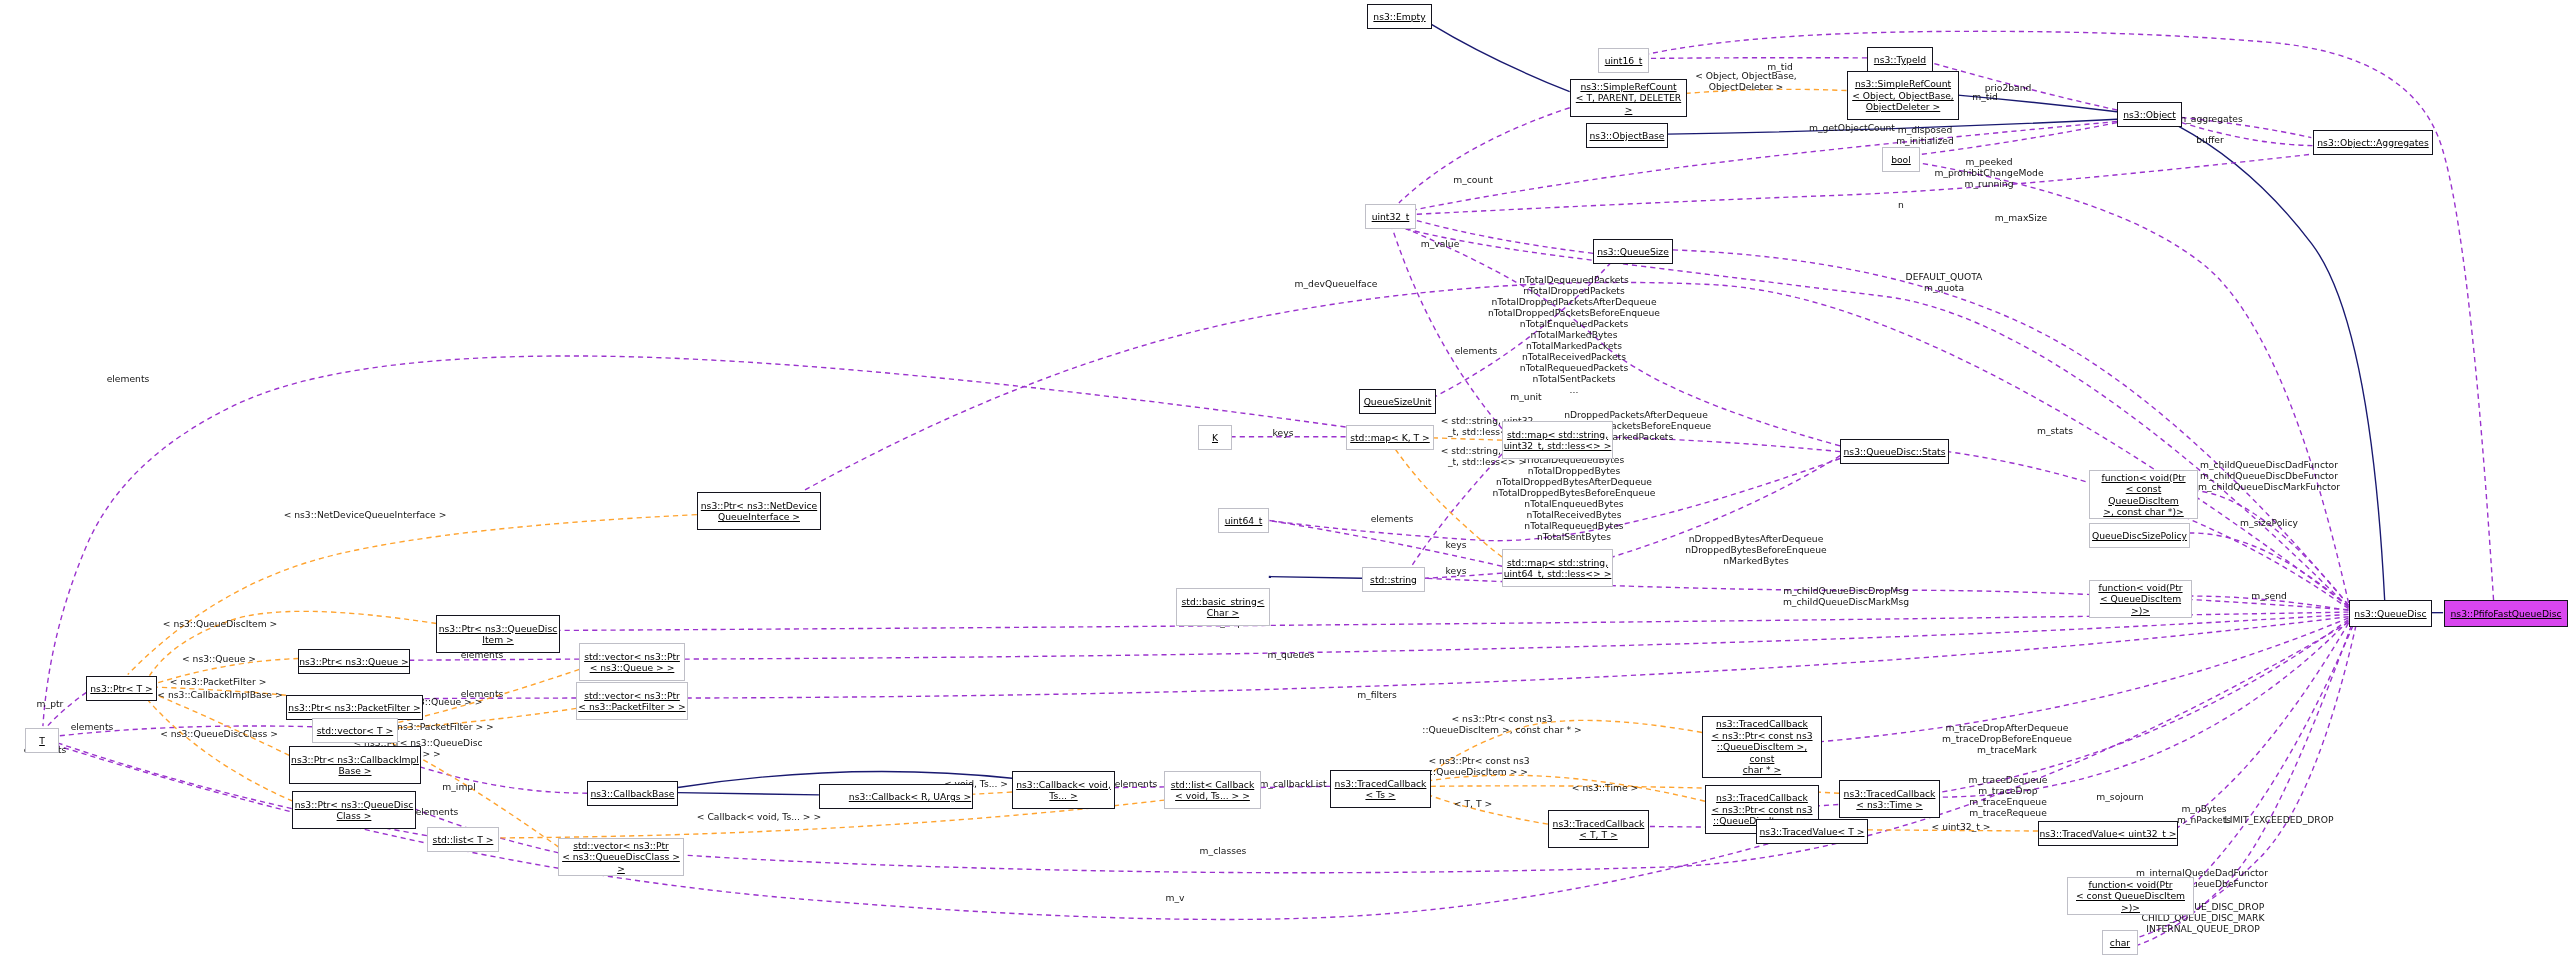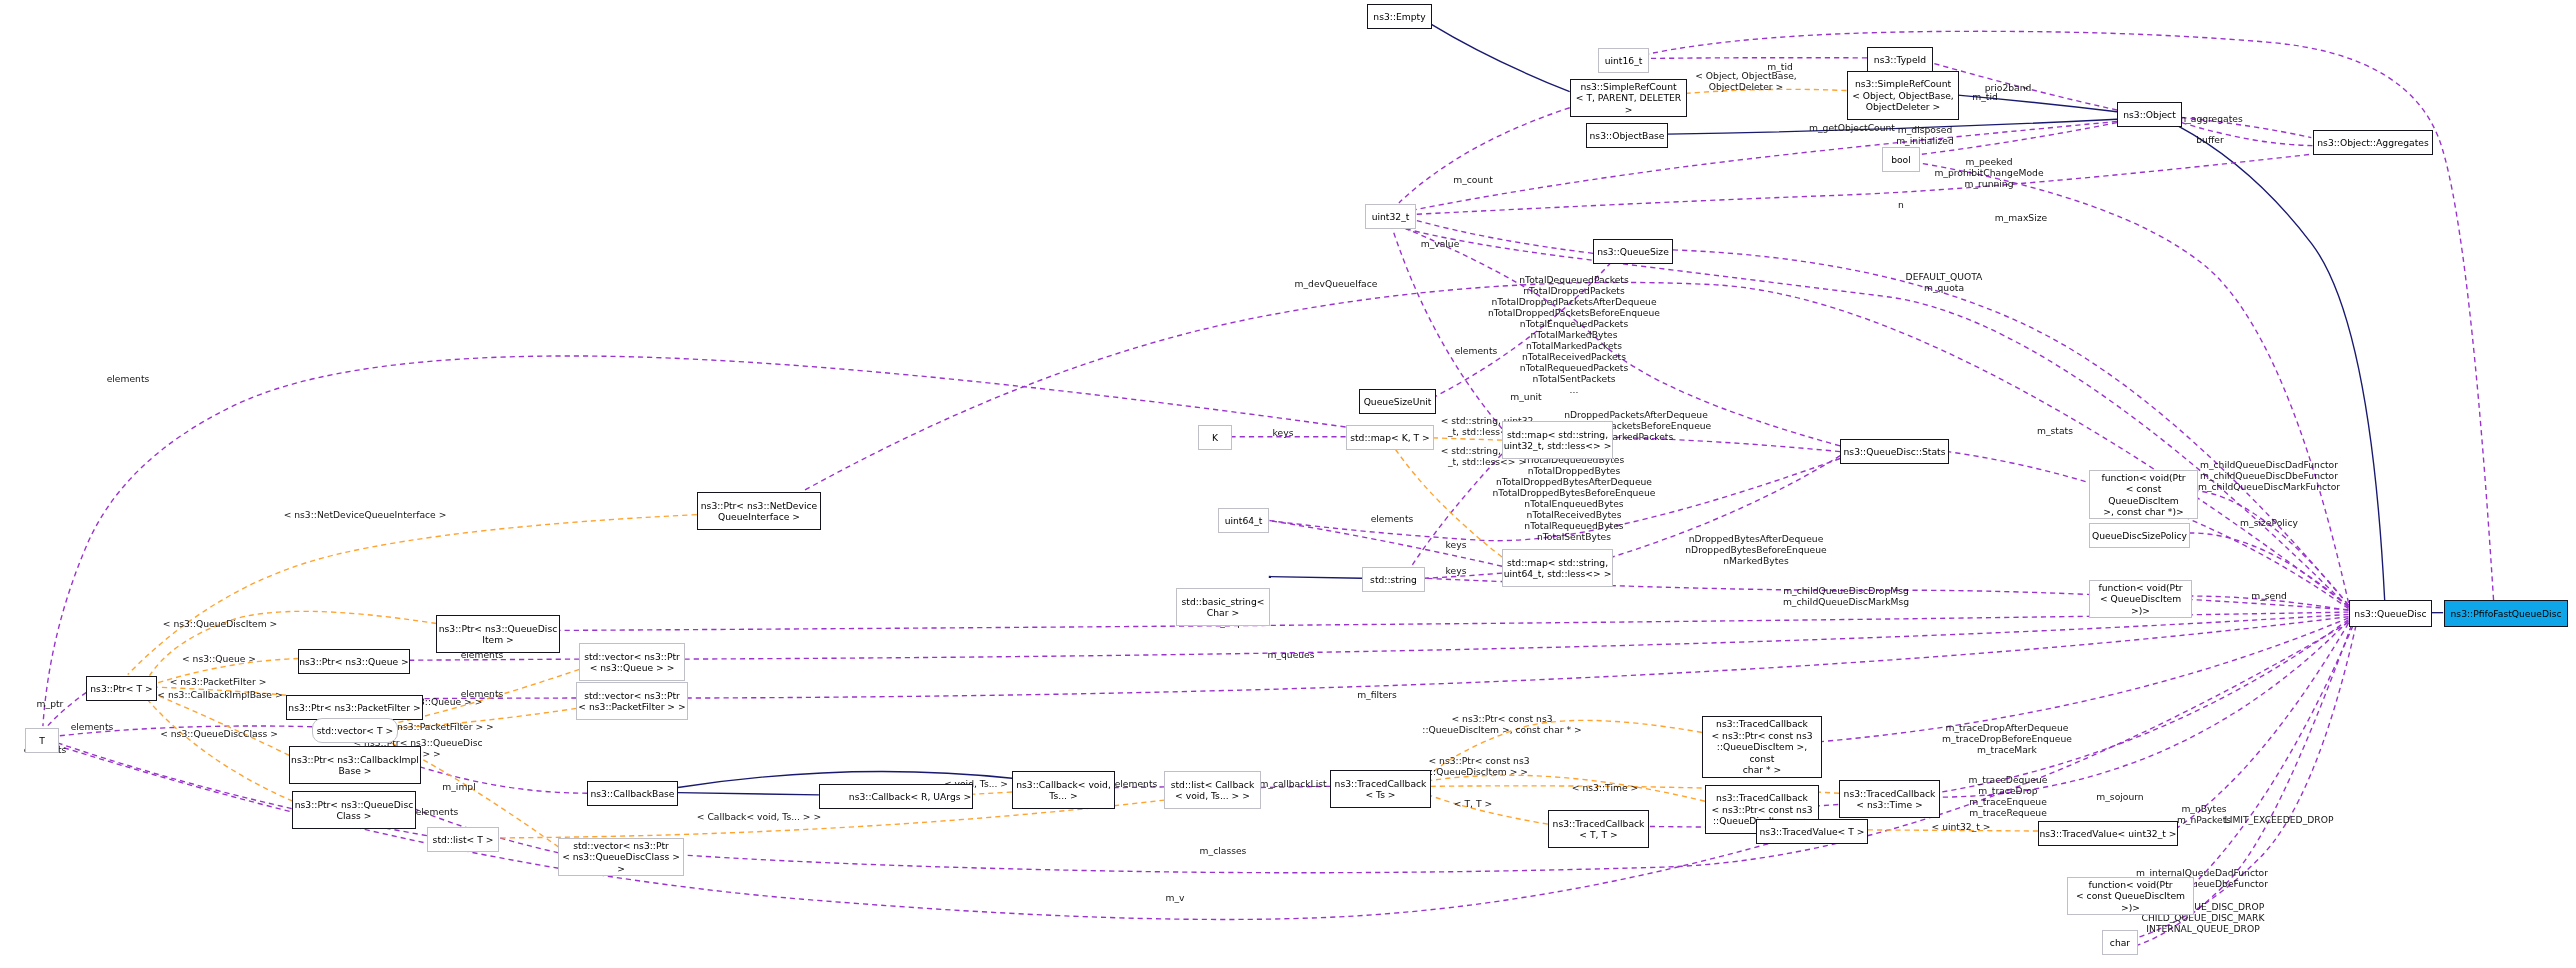--- a/index.html
+++ b/index.html
@@ -4,24 +4,24 @@
 <style>
   html,body{margin:0;padding:0;background:#ffffff;}
   #canvas{position:relative;width:2576px;height:968px;background:#ffffff;overflow:hidden;
           font-family:"DejaVu Sans",sans-serif;}
   #edges{position:absolute;left:0;top:0;width:2576px;height:968px;}
   #edges path{fill:none;stroke-width:2.4px;}
   #edges path.inh{stroke:#191970;}
   #edges path.use{stroke:#9a32cd;stroke-dasharray:9 7;}
   #edges path.tpl{stroke:#ffa32e;stroke-dasharray:9 7;}
   .node{position:absolute;display:flex;flex-direction:column;justify-content:center;align-items:center;
-        text-align:center;background:#ffffff;color:#000;font-size:9.2px;line-height:11.5px;z-index:2;}
+        text-align:center;background:#ffffff;color:#000;font-size:9.2px;line-height:11.5px;z-index:2;text-decoration:underline;}
   .node.class{border:0.9px solid #14141e;}
   .node.ext{border:0.8px solid #bfbfc7;}
-  .node.main{border:1px solid #14141e;background:#0ea5e9;align-items:center;}
+  .node.main{border:1px solid #14141e;background:#d946ef;align-items:center;}
   .elabel{position:absolute;transform:translate(-50%,-50%);color:#141414;font-size:9.2px;line-height:11px;
           text-align:center;white-space:nowrap;z-index:1;}
 </style>
 </head>
 <body>
 
 <div id="canvas">
   <svg id="edges" xmlns="http://www.w3.org/2000/svg" viewBox="0 0 4493 1689" width="2576" height="968">
     <defs>
       <marker id="arr-inh" markerUnits="userSpaceOnUse" markerWidth="20" markerHeight="16" refX="17" refY="7" orient="auto">
@@ -467,21 +467,21 @@
     </div>
     <div class="node ext" style="left: 25px; top: 728px; width: 32px; height: 23px;">
       <div>T</div>
     </div>
     <div class="node class" style="left: 298px; top: 649px; width: 110px; height: 23px; text-align: center;">
       <div>ns3::Ptr&lt; ns3::Queue &gt;</div>
     </div>
     <div class="node class" style="left: 286px; top: 687px; width: 135px; height: 23px; margin-top: 8px;">
       <div>ns3::Ptr&lt; ns3::PacketFilter &gt;</div>
     </div>
-    <div class="node ext" style="left: 312px; top: 718px; width: 84px; height: 23px; border-radius: 10px;">
+    <div class="node ext" style="left: 312px; top: 718px; width: 84px; height: 23px;">
       <div>std::vector&lt; T &gt;</div>
     </div>
     <div class="node class" style="left: 289px; top: 746px; width: 130px; height: 36px;">
       <div>ns3::Ptr&lt; ns3::CallbackImpl</div>
       <div>Base &gt;</div>
     </div>
     <div class="node class" style="left: 292px; top: 791px; width: 122px; height: 36px;">
       <div>ns3::Ptr&lt; ns3::QueueDisc</div>
       <div>Class &gt;</div>
     </div>

